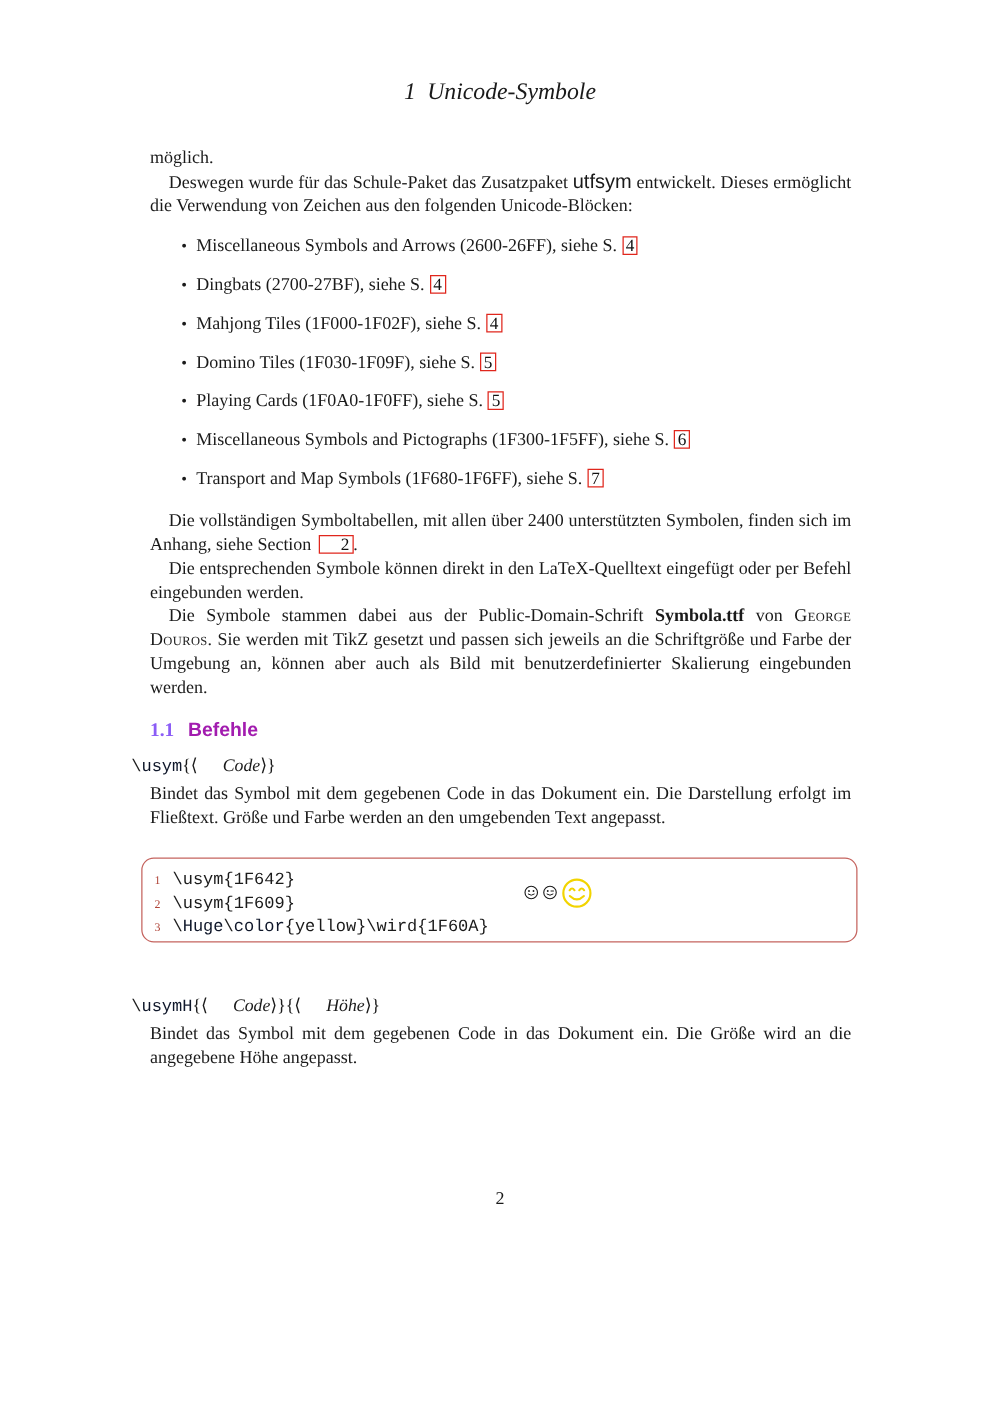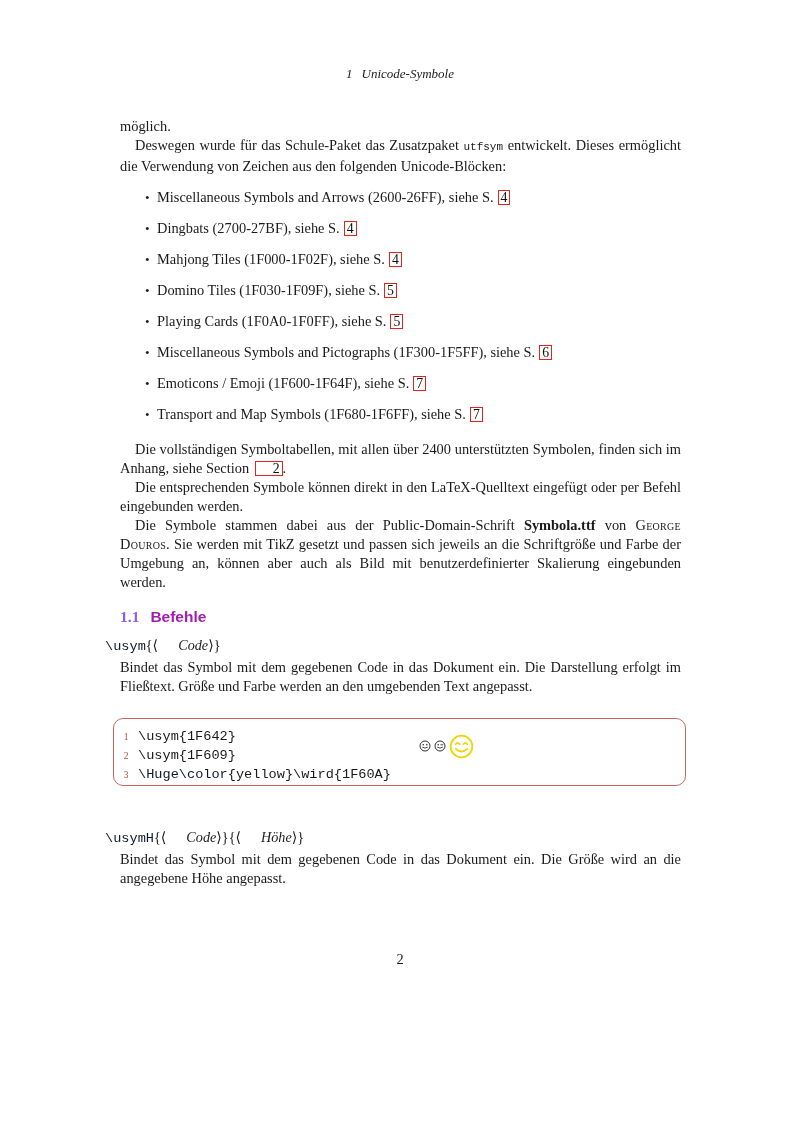--- a/index.html
+++ b/index.html
@@ -8,40 +8,40 @@
     width:800px;height:1132px;
     background:#ffffff;
     font-family:"Liberation Serif","DejaVu Serif",serif;
     color:#1a1a1a;
     overflow:hidden;
   }
   .doc-header{
     padding-top:66px;
     text-align:center;
     font-style:italic;
-    font-size:13px;
+    font-size:19px;
     line-height:15px;
   }
   .doc-header .hnum{margin-right:9px;}
   .content{
     position:relative;
     margin-left:105px;
     width:581px;
   }
   .bodyblock{
     margin-left:15px;
     width:561px;
     font-size:14.4px;
     line-height:19px;
     text-align:justify;
   }
   .intro{margin-top:36px;}
   p.par{margin:0;}
   p.indent{text-indent:15px;}
-  .sans{font-family:Liberation Mono, monospace;font-size:11px;}
+  .sans{font-family:Liberation Sans, sans-serif;font-size:16px;}
   .blocks{
     list-style:none;
     margin:14px 0 0 0;
     padding:0 0 0 25px;
   }
   .blocks li{
     line-height:14px;
     margin-bottom:16px;
     white-space:nowrap;
     text-align:left;
@@ -145,21 +145,20 @@
       <p class="par">möglich.</p>
       <p class="par indent"><span>Deswegen wurde für das Schule-Paket das Zusatzpaket </span><span class="sans">utfsym</span><span> entwickelt. Dieses ermöglicht die Verwendung von Zeichen aus den folgenden Unicode-Blöcken:</span></p>
 
       <ul class="blocks">
         <li><span class="bullet">•</span><span>Miscellaneous Symbols and Arrows (2600-26FF), siehe S.</span><span class="pageref">4</span></li>
         <li><span class="bullet">•</span><span>Dingbats (2700-27BF), siehe S.</span><span class="pageref">4</span></li>
         <li><span class="bullet">•</span><span>Mahjong Tiles (1F000-1F02F), siehe S.</span><span class="pageref">4</span></li>
         <li><span class="bullet">•</span><span>Domino Tiles (1F030-1F09F), siehe S.</span><span class="pageref">5</span></li>
         <li><span class="bullet">•</span><span>Playing Cards (1F0A0-1F0FF), siehe S.</span><span class="pageref">5</span></li>
         <li><span class="bullet">•</span><span>Miscellaneous Symbols and Pictographs (1F300-1F5FF), siehe S.</span><span class="pageref">6</span></li>
-        <li><span class="bullet">•</span><span>Emoticons / Emoji (1F600-1F64F), siehe S.</span><span class="pageref">7</span></li>
         <li><span class="bullet">•</span><span>Transport and Map Symbols (1F680-1F6FF), siehe S.</span><span class="pageref">7</span></li>
       </ul>
 
       <div class="afterlist">
         <p class="par indent"><span>Die vollständigen Symboltabellen, mit allen über 2400 unterstützten Symbolen, finden sich im Anhang, siehe Section </span><span class="pageref" style="margin-left:2px">2</span><span>.</span></p>
         <p class="par indent">Die entsprechenden Symbole können direkt in den LaTeX-Quelltext eingefügt oder per Befehl eingebunden werden.</p>
         <p class="par indent"><span>Die Symbole stammen dabei aus der Public-Domain-Schrift </span><span class="bold">Symbola.ttf</span><span> von </span><span class="smallcaps">George Douros</span><span>. Sie werden mit TikZ gesetzt und passen sich jeweils an die Schriftgröße und Farbe der Umgebung an, können aber auch als Bild mit benutzerdefinierter Skalierung eingebunden werden.</span></p>
       </div>
     </div>
 

